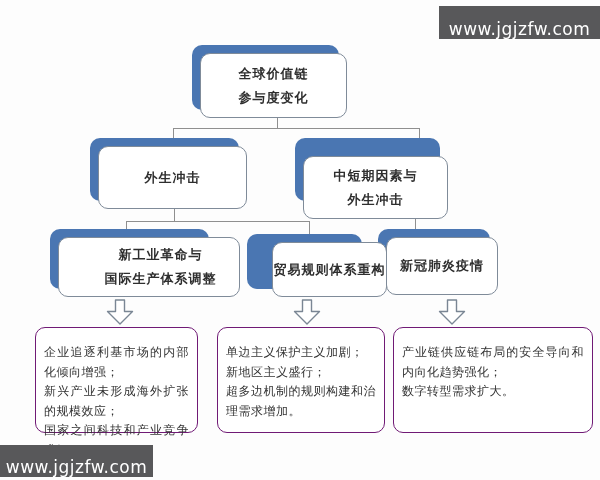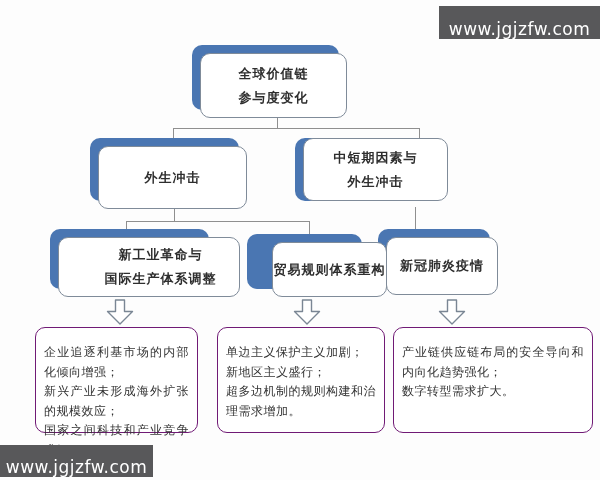--- a/index.html
+++ b/index.html
@@ -14,21 +14,21 @@
     display:flex;flex-direction:column;justify-content:center;align-items:center;
     z-index:2;color:#2e2e2e;font-weight:600;letter-spacing:1px;text-align:center;
   }
   .node .ln{font-size:13px;line-height:24px;white-space:nowrap;}
   
   .sh-root{left:192px;top:45px;width:147px;height:65px;}
   .nd-root{left:200px;top:53px;width:145px;height:63px;}
   .sh-bl{left:90px;top:138px;width:149px;height:63px;}
   .nd-bl{left:98px;top:146px;width:147px;height:61px;}
   .sh-br{left:295px;top:138px;width:145px;height:63px;}
-  .nd-br{left:303px;top:138px;width:143px;height:61px;align-items:center;}
+  .nd-br{left:303px;top:156px;width:143px;height:61px;align-items:center;}
   .sh-ll{left:50px;top:229px;width:159px;height:60px;}
   .nd-ll{left:58px;top:237px;width:157px;height:58px;padding-left:23px;}
   .sh-lm{left:247px;top:234px;width:115px;height:55px;}
   .nd-lm{left:272px;top:242px;width:113px;height:53px;}
   .sh-lr{left:378px;top:229px;width:112px;height:58px;}
   .nd-lr{left:386px;top:237px;width:110px;height:56px;}
   
   .c-v1{left:277px;top:116px;width:1px;height:12px;}
   .c-h1{left:173px;top:128px;width:247px;height:1px;}
   .c-v2{left:173px;top:128px;width:1px;height:11px;}

